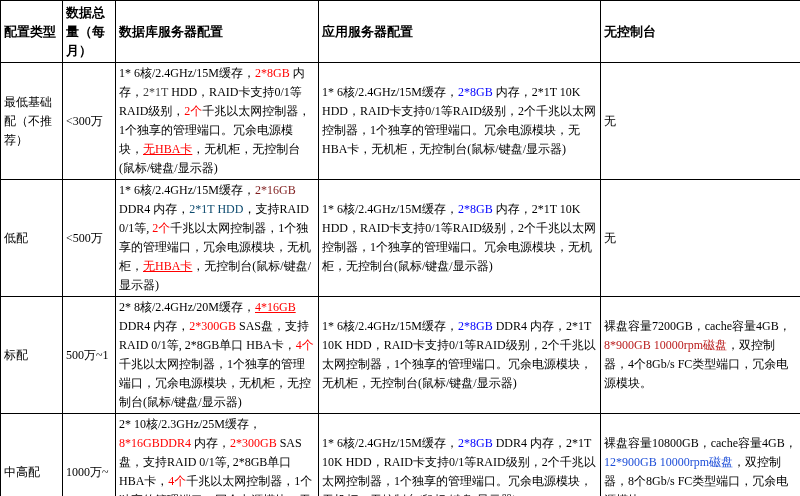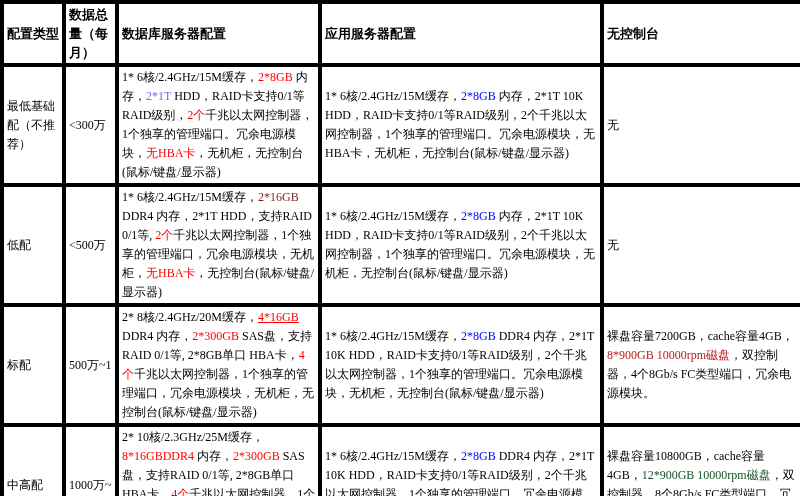--- a/index.html
+++ b/index.html
@@ -5,37 +5,37 @@
   html,body{margin:0;padding:0;background:#fff;}
   .page{
     width:800px;height:496px;overflow:hidden;background:#ffffff;
     font-family:"Liberation Serif","DejaVu Serif",serif;color:#000;
     position:relative;
   }
   table.cfg{
     border-collapse:collapse;table-layout:fixed;width:800px;
   }
   table.cfg th, table.cfg td{
-    border:4px solid #000000;
+    border:1px solid #000000;
     vertical-align:middle;
     overflow:hidden;
     text-align:left;
     margin-left:28px;
   }
   table.cfg th{
     font-weight:bold;font-size:13px;line-height:19px;padding:1px 2px 1px 3px;
   }
   table.cfg td{
     font-size:12px;line-height:19px;padding:1px 2px 1px 3px;
   }
   td.type-cell{padding-left:2px;padding-right:1px;}
   th.vol-h{padding-left:9px;padding-right:2px;}
   td.vol-cell{text-align:center;white-space:nowrap;padding:0;}
   tr.last-row td{border-bottom:2px solid #000;}
-  .u{}
+  .u{text-decoration:underline;}
 </style>
 </head>
 <body>
 
 <div class="page">
   <table class="cfg">
     <colgroup>
       <col style="width:62px">
         <col style="width:53px">
         <col style="width:203px">
@@ -46,41 +46,41 @@
         <tr style="height:62px">
       <th>配置类型</th>
       <th class="vol-h">数据总量（每月）</th>
       <th>数据库服务器配置</th>
       <th>应用服务器配置</th>
       <th>无控制台</th>
     </tr>
     <tr style="height:112px">
       <td class="type-cell">最低基础配（不推荐）</td>
       <td class="vol-cell">&lt;300万</td>
-      <td><span>1* 6核/2.4GHz/15M缓存，</span><span style="color: rgb(255, 0, 0);">2*8GB</span><span> 内存，</span><span style="color: #8b5cf6;">2*1T</span><span>  HDD，RAID卡支持0/1等RAID级别，</span><span style="color: rgb(255, 0, 0);">2个</span><span>千兆以太网控制器，1个独享的管理端口。冗余电源模块，</span><span class="u" style="color: rgb(255, 0, 0);">无HBA卡</span><span>，无机柜，无控制台(鼠标/键盘/显示器)</span></td>
+      <td><span>1* 6核/2.4GHz/15M缓存，</span><span style="color: rgb(255, 0, 0);">2*8GB</span><span> 内存，</span><span style="color: #404040;">2*1T</span><span>  HDD，RAID卡支持0/1等RAID级别，</span><span style="color: rgb(255, 0, 0);">2个</span><span>千兆以太网控制器，1个独享的管理端口。冗余电源模块，</span><span class="u" style="color: rgb(255, 0, 0);">无HBA卡</span><span>，无机柜，无控制台(鼠标/键盘/显示器)</span></td>
       <td><span>1* 6核/2.4GHz/15M缓存，</span><span style="color: rgb(0, 0, 255);">2*8GB</span><span> 内存，2*1T 10K HDD，RAID卡支持0/1等RAID级别，2个千兆以太网控制器，1个独享的管理端口。冗余电源模块，无HBA卡，无机柜，无控制台(鼠标/键盘/显示器)</span></td>
       <td><span>无</span></td>
     </tr>
     <tr style="height:99px">
       <td class="type-cell">低配</td>
       <td class="vol-cell">&lt;500万</td>
-      <td><span>1* 6核/2.4GHz/15M缓存，</span><span style="color: #7f1d1d;">2*16GB</span><span> DDR4 内存，</span><span style="color: #000000;">2*1T HDD</span><span>，支持RAID 0/1等,  </span><span style="color: rgb(255, 0, 0);">2个</span><span>千兆以太网控制器，1个独享的管理端口，冗余电源模块，无机柜，</span><span class="u" style="color: rgb(255, 0, 0);">无HBA卡</span><span>，无控制台(鼠标/键盘/显示器)</span></td>
+      <td><span>1* 6核/2.4GHz/15M缓存，</span><span style="color: #7f1d1d;">2*16GB</span><span> DDR4 内存，</span><span style="color: #0c4a6e;">2*1T HDD</span><span>，支持RAID 0/1等,  </span><span style="color: rgb(255, 0, 0);">2个</span><span>千兆以太网控制器，1个独享的管理端口，冗余电源模块，无机柜，</span><span class="u" style="color: rgb(255, 0, 0);">无HBA卡</span><span>，无控制台(鼠标/键盘/显示器)</span></td>
       <td><span>1* 6核/2.4GHz/15M缓存，</span><span style="color: rgb(0, 0, 255);">2*8GB</span><span> 内存，2*1T 10K HDD，RAID卡支持0/1等RAID级别，2个千兆以太网控制器，1个独享的管理端口。冗余电源模块，无机柜，无控制台(鼠标/键盘/显示器)</span></td>
       <td><span>无</span></td>
     </tr>
     <tr style="height:112px">
       <td class="type-cell">标配</td>
       <td class="vol-cell">500万~1</td>
       <td><span>2* 8核/2.4GHz/20M缓存，</span><span style="color: rgb(255, 0, 0); text-decoration: underline;">4*16GB</span><span> DDR4 内存，</span><span style="color: rgb(255, 0, 0);">2*300GB</span><span>  SAS盘，支持RAID 0/1等, 2*8GB单口    HBA卡，</span><span style="color: rgb(255, 0, 0);">4个</span><span>千兆以太网控制器，1个独享的管理端口，冗余电源模块，无机柜，无控制台(鼠标/键盘/显示器)</span></td>
       <td><span>1* 6核/2.4GHz/15M缓存，</span><span style="color: rgb(0, 0, 255);">2*8GB</span><span>  DDR4 内存，2*1T 10K HDD，RAID卡支持0/1等RAID级别，2个千兆以太网控制器，1个独享的管理端口。冗余电源模块，无机柜，无控制台(鼠标/键盘/显示器)</span></td>
       <td><span>裸盘容量7200GB，cache容量4GB，</span><span style="color: #b91c1c;">8*900GB 10000rpm磁盘</span><span>，双控制器，4个8Gb/s FC类型端口，冗余电源模块。</span></td>
     </tr>
     <tr class="last-row" style="height:103px">
       <td class="type-cell">中高配</td>
       <td class="vol-cell">1000万~</td>
       <td><span>2* 10核/2.3GHz/25M缓存，</span><span style="color: rgb(255, 0, 0);">8*16GBDDR4</span><span> 内存，</span><span style="color: rgb(255, 0, 0);">2*300GB</span><span>  SAS盘，支持RAID 0/1等, 2*8GB单口     HBA卡，</span><span style="color: rgb(255, 0, 0);">4个</span><span>千兆以太网控制器，1个独享的管理端口，冗余电源模块，无机柜，无控制台(鼠标/键盘/显示器)</span></td>
       <td><span>1* 6核/2.4GHz/15M缓存，</span><span style="color: rgb(0, 0, 255);">2*8GB</span><span>  DDR4 内存，2*1T 10K HDD，RAID卡支持0/1等RAID级别，2个千兆以太网控制器，1个独享的管理端口。冗余电源模块，无机柜，无控制台(鼠标/键盘/显示器)</span></td>
-      <td><span>裸盘容量10800GB，cache容量4GB，</span><span style="color: #14532d;">12*900GB 10000rpm磁盘</span><span>，双控制器，8个8Gb/s FC类型端口，冗余电源模块。</span></td>
+      <td><span>裸盘容量10800GB，cache容量4GB，</span><span style="color: #1d4ed8;">12*900GB 10000rpm磁盘</span><span>，双控制器，8个8Gb/s FC类型端口，冗余电源模块。</span></td>
     </tr>
 
   </tbody>
     </table>
 </div>
 
 </body></html>

